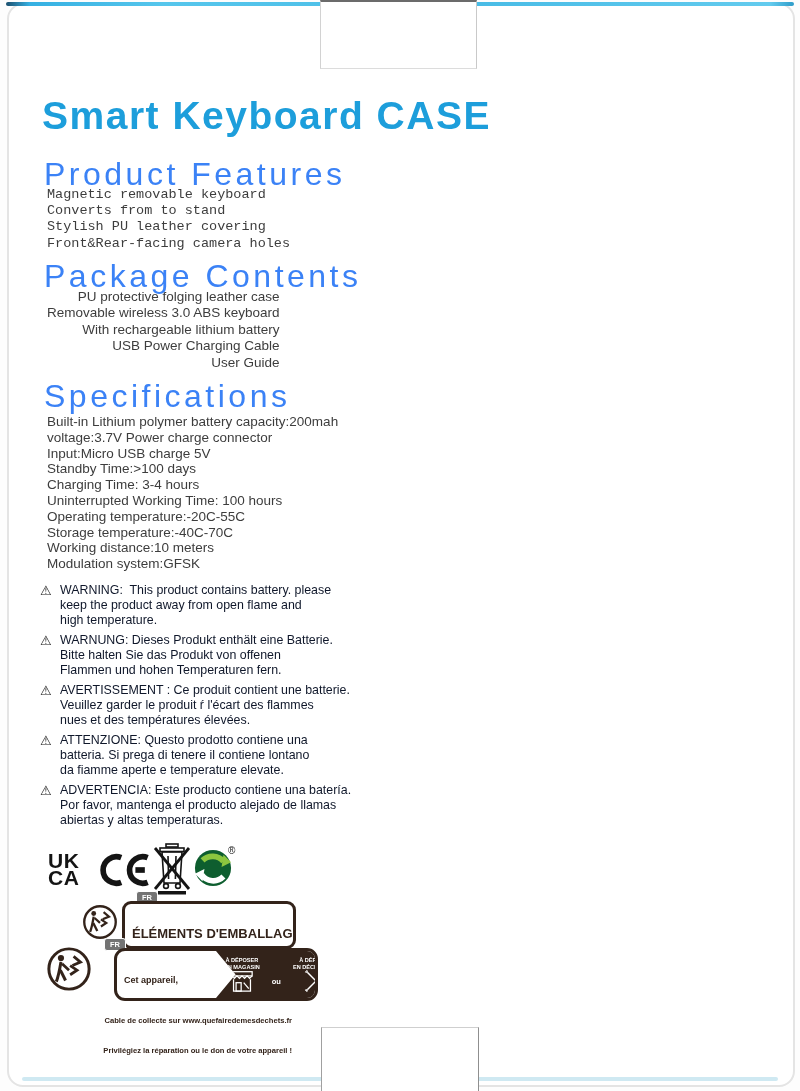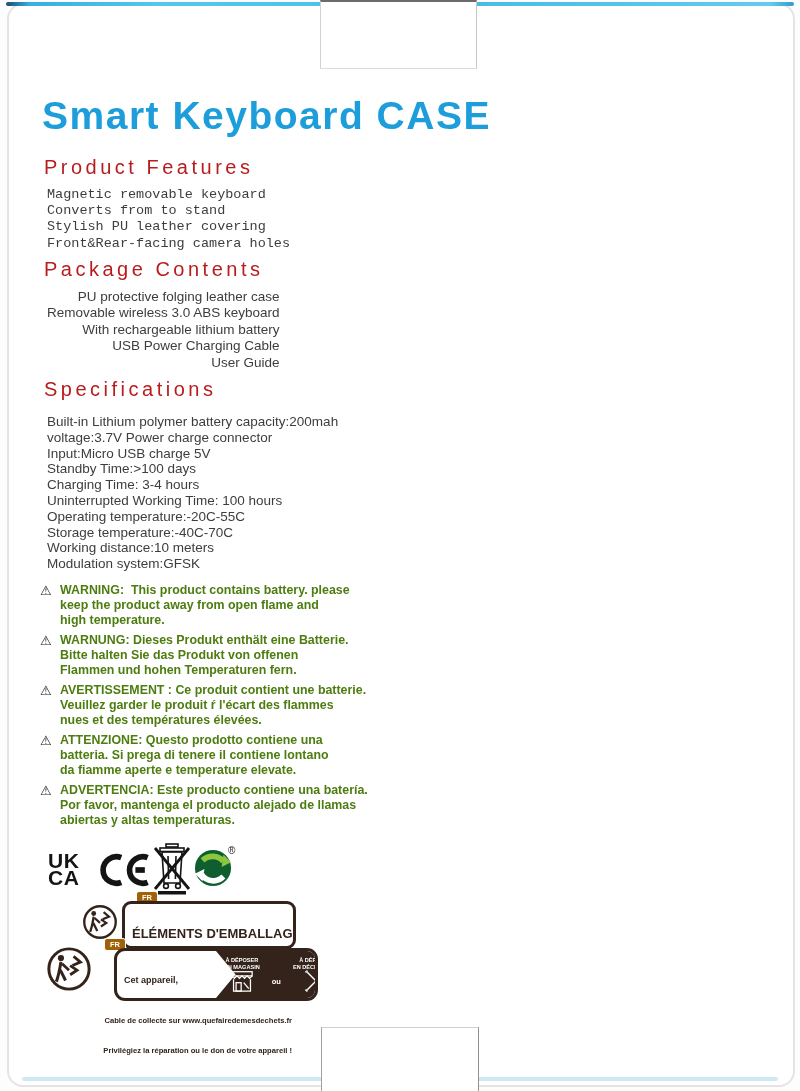--- a/index.html
+++ b/index.html
@@ -11,31 +11,31 @@
   .edge-top{left:6px;top:2px;width:788px;height:4px;border-radius:3px;
             background:linear-gradient(90deg,#1c4f6e 0%,#35b0e2 3%,#56c6ec 20%,#49bce6 60%,#63cbee 97%,#2f9cc9 100%);}
   .edge-bottom{left:22px;top:1077px;width:756px;height:4px;border-radius:3px;background:#cfe9f2;}
   .flap-top{left:320px;top:0;width:155px;height:66px;background:#ffffff;
             border-left:1px solid #d2d2d2;border-right:1px solid #c9c9c9;
             border-bottom:1px solid #dcdcdc;border-top:2px solid #6b6b6b;}
   .flap-bottom{left:321px;top:1027px;width:156px;height:64px;background:#ffffff;
             border-left:1px solid #a0a0a0;border-right:1px solid #8f8f8f;
             border-top:1px solid #cfcfcf;}
   .title{left:42px;top:94px;font-size:39px;font-weight:700;letter-spacing:1.5px;color:#1d9edb;}
-  .heading{font-size:20px;font-weight:400;letter-spacing:3.5px;color:#b91c1c;}
+  .heading{font-size:32px;font-weight:400;letter-spacing:3.5px;color:#3b82f6;}
   .bodylines div{font-size:13.5px;color:#3d3d3d;white-space:pre;}
   .feat div{line-height:16.2px;font-family:Liberation Mono, monospace;}
   .cont div{line-height:16.4px;text-align:right;}
   .spec div{line-height:15.8px;}
   .warn-block{display:flex;margin-bottom:5px;}
   .warn-icon{width:20px;font-size:13px;color:#141414;flex:0 0 20px;line-height:15px;}
-  .warn-lines div{font-size:12.4px;line-height:15px;color:#4d7c0f;font-weight:700;white-space:pre;}
+  .warn-lines div{font-size:12.4px;line-height:15px;color:#0f172a;font-weight:400;white-space:pre;}
   .ukca{left:48px;top:853px;font-size:21px;font-weight:700;line-height:17px;color:#141414;letter-spacing:0.5px;}
   .regmark{left:227px;top:845px;font-size:10px;color:#141414;}
-  .tab-fr{position:absolute;background:#a16207;color:#fff;font-size:7.5px;font-weight:700;
+  .tab-fr{position:absolute;background:#737373;color:#fff;font-size:7.5px;font-weight:700;
           padding:1px 5px;border-radius:3px;border:1px solid #fff;}
   .label-box{position:absolute;background:#fff;border:3px solid #33231a;display:flex;overflow:hidden;}
   .label-box .txt{color:#33231a;font-weight:700;}
   .chev-dark{position:relative;background:#33231a;height:100%;
              clip-path:polygon(0 0,100% 0,100% 100%,0 100%,16% 50%);
              display:flex;align-items:center;justify-content:center;}
   .foot{font-size:7.6px;font-weight:700;color:#33231a;line-height:10px;text-align:right;white-space:pre;}
   .opt-label{font-size:5.6px;font-weight:700;color:#fff;text-align:center;line-height:6.6px;white-space:pre;}
   .ou{color:#fff;font-size:7.5px;font-weight:700;}
 </style>

